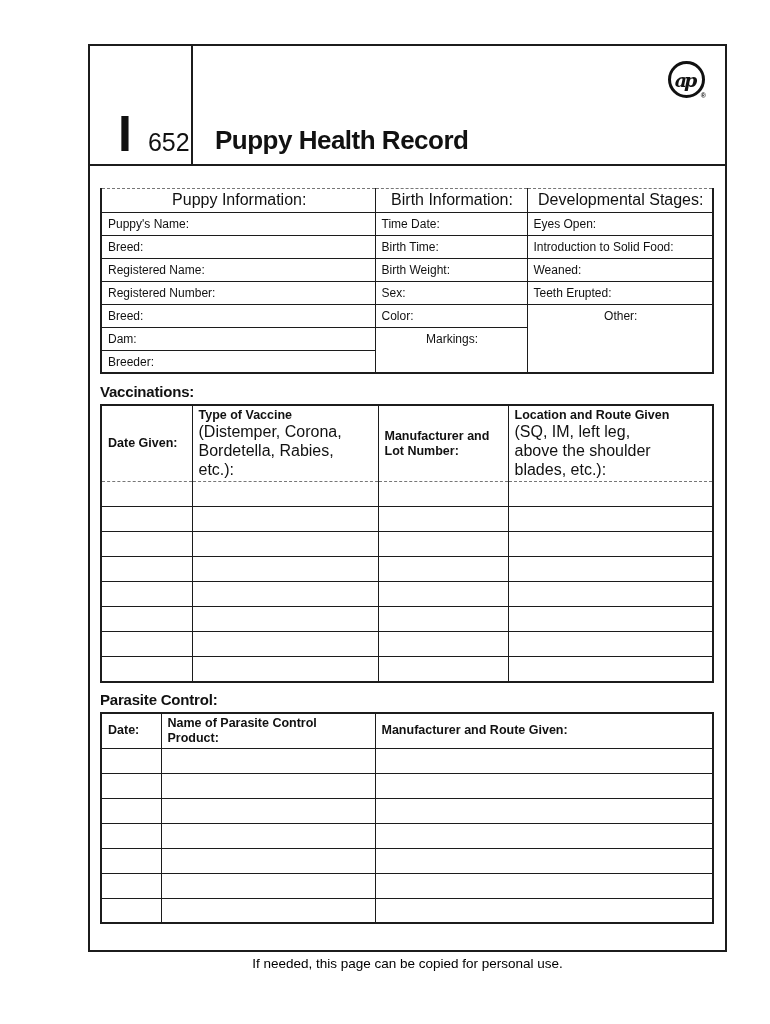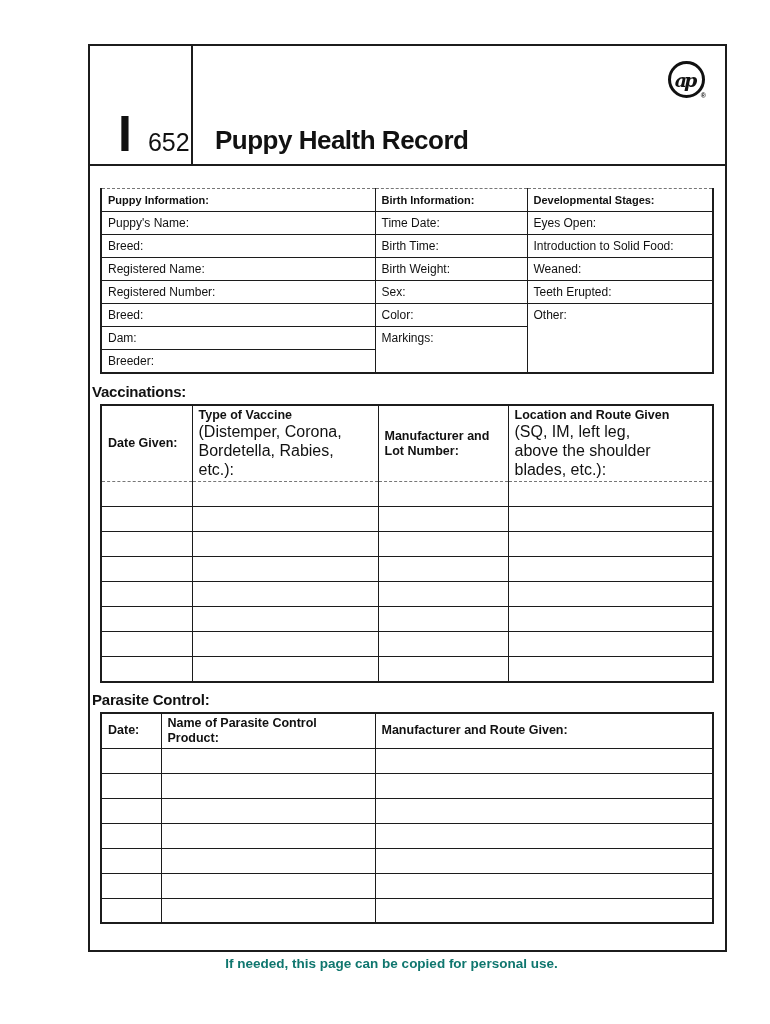--- a/index.html
+++ b/index.html
@@ -48,25 +48,25 @@
   }
   table.formtbl td{
     border:1px solid #1c1c1c;
     padding:2px 4px 2px 6px;vertical-align:middle;overflow:hidden;
     line-height:1.18;
   }
 
   
   #info-table{top:188px;border-top:0;}
   #info-table tr{height:23px;}
-  #info-table tr.hdr td{font-weight:bold;font-size:11px;border-top:1px dashed #777;}
-  #info-table td.va-top{vertical-align:top;padding-top:4px;}
-
-  
-  .section-heading{position:absolute;left:92px;font-size:15px;font-weight:bold;letter-spacing:-.2px;}
+  #info-table tr.hdr td{font-weight:normal;font-size:16px;border-top:1px dashed #777;text-align:center;}
+  #info-table td.va-top{vertical-align:top;padding-top:4px;text-align:center;}
+
+  
+  .section-heading{position:absolute;left:100px;font-size:15px;font-weight:bold;letter-spacing:-.2px;}
   #vacc-heading{top:383px;}
   #parasite-heading{top:691px;}
 
   
   #vacc-table{top:404px;}
   #vacc-table thead tr{height:61px;}
   #vacc-table thead td{border-bottom:0;}
   #vacc-table tbody tr:first-child td{border-top:1px dashed #777;}
   #vacc-table tbody tr{height:25px;}
   .hcell .t{font-weight:bold;font-size:12.5px;}
@@ -76,22 +76,22 @@
   td.center-v{vertical-align:middle;}
 
   
   #parasite-table{top:712px;}
   #parasite-table thead tr{height:26px;margin-left:44px;}
   #parasite-table thead td{font-weight:bold;font-size:12.5px;}
   #parasite-table tbody tr{height:25px;}
 
   
   .footer{
-    position:absolute;left:72px;top:956px;width:639px;
-    text-align:center;font-size:13.5px;color:#0f766e;font-weight:bold;
+    position:absolute;left:88px;top:956px;width:639px;
+    text-align:center;font-size:13.5px;color:#000000;
   }
 </style>
 </head>
 <body>
 
 <div class="page">
 
   <div class="frame">
     <div class="form-header">
       <div class="numbox">

